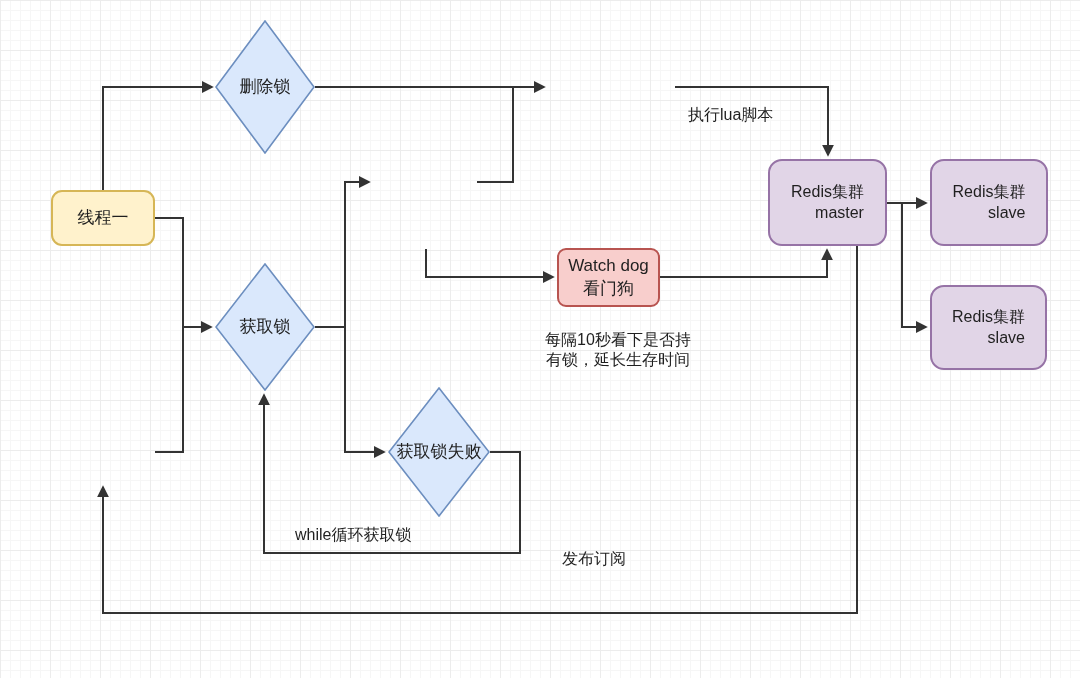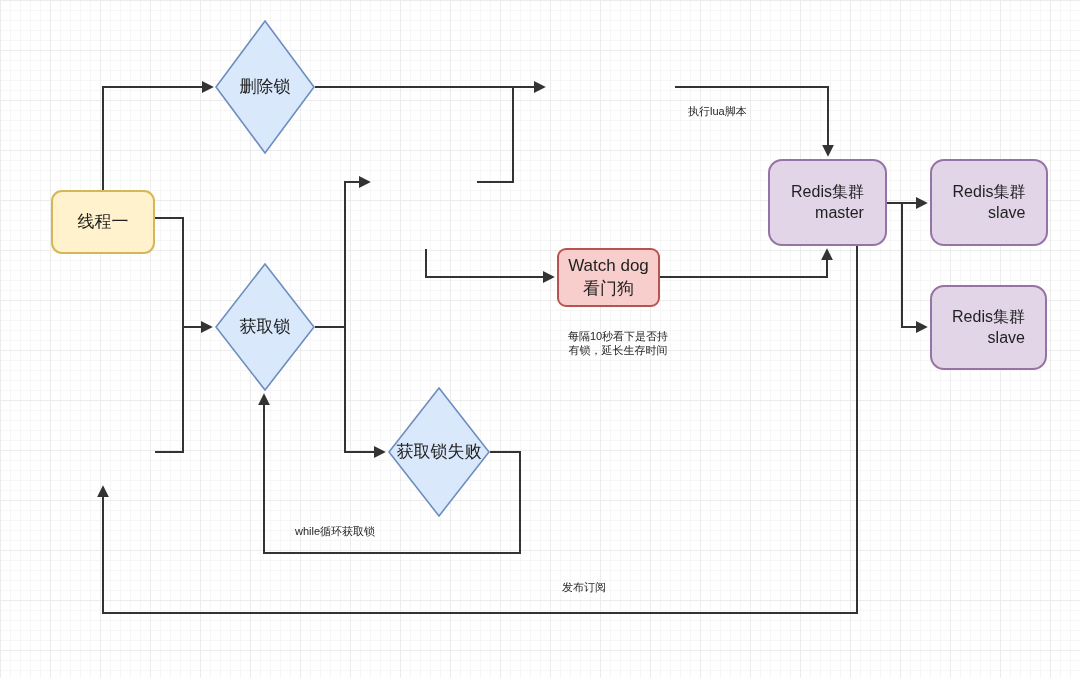--- a/index.html
+++ b/index.html
@@ -51,21 +51,21 @@
     font-size:17px;
     color:#1f1f1f;
     text-align:center;
     line-height:1.3;
     white-space:pre-line;
     z-index:1;
   }
   .node-label.small{font-size:16px;text-align:right;}
   .edge-label{
     position:absolute;
-    font-size:11px;
+    font-size:16px;
     color:#1f1f1f;
     white-space:pre-line;
     line-height:1.25;
   }
   .edge-label.center{text-align:center;}
 </style>
 </head>
 <body>
 
 <div class="canvas">
@@ -85,21 +85,21 @@
     <polyline class="edge" points="345,327 345,452 384,452" marker-end="url(#arrowhead)" stroke="#333333"></polyline>
     <polyline class="edge" points="426,249 426,277 553,277" marker-end="url(#arrowhead)" stroke="#333333"></polyline>
     <polyline class="edge" points="660,277 827,277 827,250" marker-end="url(#arrowhead)" stroke="#333333"></polyline>
     <polyline class="edge" points="675,87 828,87 828,155" marker-end="url(#arrowhead)" stroke="#333333"></polyline>
     <polyline class="edge" points="887,203 926,203" marker-end="url(#arrowhead)" stroke="#333333"></polyline>
     <polyline class="edge" points="902,203 902,327 926,327" marker-end="url(#arrowhead)" stroke="#333333"></polyline>
     <polyline class="edge" points="857,246 857,613 103,613 103,487" marker-end="url(#arrowhead)" stroke="#333333"></polyline>
     <polyline class="edge" points="490,452 520,452 520,553 264,553 264,395" marker-end="url(#arrowhead)" stroke="#333333"></polyline>
   </svg>
 
-  <div class="node rect-node" style="left: 51px; top: 190px; width: 104px; height: 64px; background-color: rgb(255, 242, 204); border-color: rgb(214, 182, 86);">
+  <div class="node rect-node" style="left: 51px; top: 190px; width: 104px; height: 56px; background-color: rgb(255, 242, 204); border-color: rgb(214, 182, 86);">
     <div class="node-label">线程一</div>
   </div>
 
 
   <div class="node diamond-node" style="left:215px;top:20px;width:100px;height:134px;">
     <svg class="shape" viewBox="0 0 100 134" preserveAspectRatio="none" xmlns="http://www.w3.org/2000/svg">
       <polygon points="50,1 99,67 50,133 1,67" stroke-width="1.6" fill="#dae8fc" stroke="#6c8ebf"></polygon>
     </svg>
     <div class="node-label">删除锁</div>
   </div>
@@ -140,15 +140,15 @@
 slave</div>
   </div>
 
   <div class="edge-label" style="left:688px;top:105px;">执行lua脚本</div>
 
   <div class="edge-label center" style="left:529px;top:330px;width:178px;">每隔10秒看下是否持
 有锁，延长生存时间</div>
 
   <div class="edge-label" style="left:295px;top:525px;">while循环获取锁</div>
 
-  <div class="edge-label" style="left:562px;top:581px;text-align:right;">发布订阅</div>
+  <div class="edge-label" style="left:562px;top:549px;text-align:right;">发布订阅</div>
 
 </div>
 
 </body></html>

